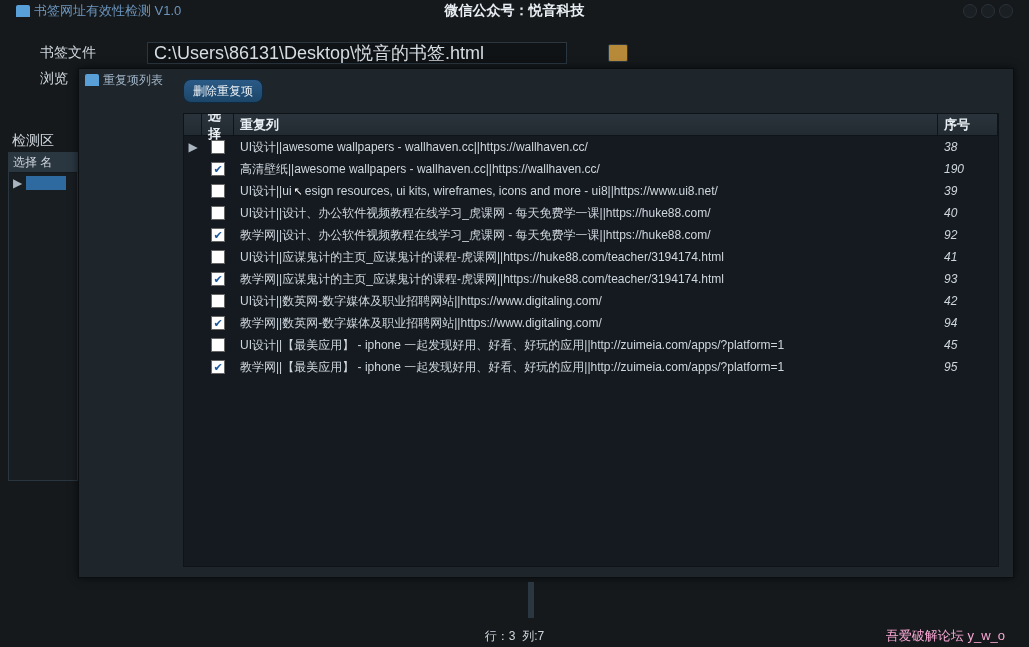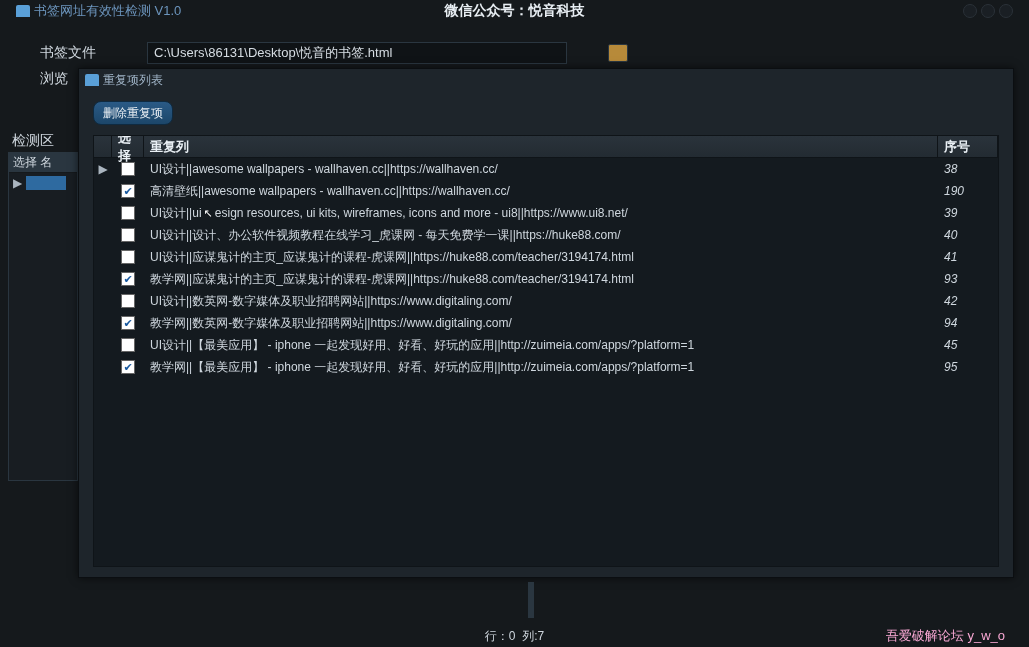--- a/index.html
+++ b/index.html
@@ -40,21 +40,21 @@
 
 .form-area { padding: 20px 40px 6px 40px; }
 .form-row { display: flex; align-items: center; margin-bottom: 6px; gap: 37px; }
 .form-label { width: 70px; color: #cfd7de; font-size: 14px; }
 .form-input {
   flex: 0 0 420px; height: 22px;
   background: #0f1316;
   border: 1px solid #2a3640;
   color: #d6dde3;
   padding: 0 6px;
-  font-size: 13px;
+  font-size: 18px;
 }
 .browse-btn {
   width: 20px; height: 18px; margin-left: 4px;
   background: #b78a3a;
   border: 1px solid #2a3640;
   border-radius: 2px;
 }
 
 .detect-label {
   position: absolute; left: 12px; top: 132px;
@@ -80,21 +80,21 @@
 .detect-grid .row .sel { width: 40px; height: 14px; background: #2e6aa0; }
 
 
 .dialog {
   position: absolute;
   left: 78px; top: 68px;
   width: 936px; height: 510px;
   background: #1e252b;
   border: 1px solid #0b0e11;
   box-shadow: 0 0 8px rgba(0,0,0,0.6);
-  display: flex; flex-direction: column;
+  display: flex; flex-direction: row;
 }
 .dialog-tb {
   height: 22px;
   background: #1e252b;
   display: flex; align-items: center;
   padding: 0 6px;
 }
 .dialog-tb .app-icon {
   width: 14px; height: 12px;
   background: #5aa0d8;
@@ -257,20 +257,28 @@
             <div class="cell col-arrow"></div>
             <div class="cell col-chk">
               <div class="chk"></div>
             </div>
             <div class="cell col-dup">UI设计||设计、办公软件视频教程在线学习_虎课网 - 每天免费学一课||https://huke88.com/</div>
             <div class="cell col-seq">40</div>
           </div>
           <div class="grid-row">
             <div class="cell col-arrow"></div>
             <div class="cell col-chk">
+              <div class="chk checked"></div>
+            </div>
+            <div class="cell col-dup">教学网||设计、办公软件视频教程在线学习_虎课网 - 每天免费学一课||https://huke88.com/</div>
+            <div class="cell col-seq">92</div>
+          </div>
+          <div class="grid-row">
+            <div class="cell col-arrow"></div>
+            <div class="cell col-chk">
               <div class="chk"></div>
             </div>
             <div class="cell col-dup">UI设计||应谋鬼计的主页_应谋鬼计的课程-虎课网||https://huke88.com/teacher/3194174.html</div>
             <div class="cell col-seq">41</div>
           </div>
           <div class="grid-row">
             <div class="cell col-arrow"></div>
             <div class="cell col-chk">
               <div class="chk checked"></div>
             </div>
@@ -310,17 +318,17 @@
             <div class="cell col-seq">95</div>
           </div>
         </div>
     </div>
   </div>
 </div>
 
 <div class="splitter-v"></div>
 
 <div class="statusbar">
-  <span>行：0</span>
+  <span>行：3</span>
   <span>&nbsp;&nbsp;</span>
   <span>列:7</span>
   <span class="right">吾爱破解论坛   y_w_o</span>
 </div>
 
 </body></html>

